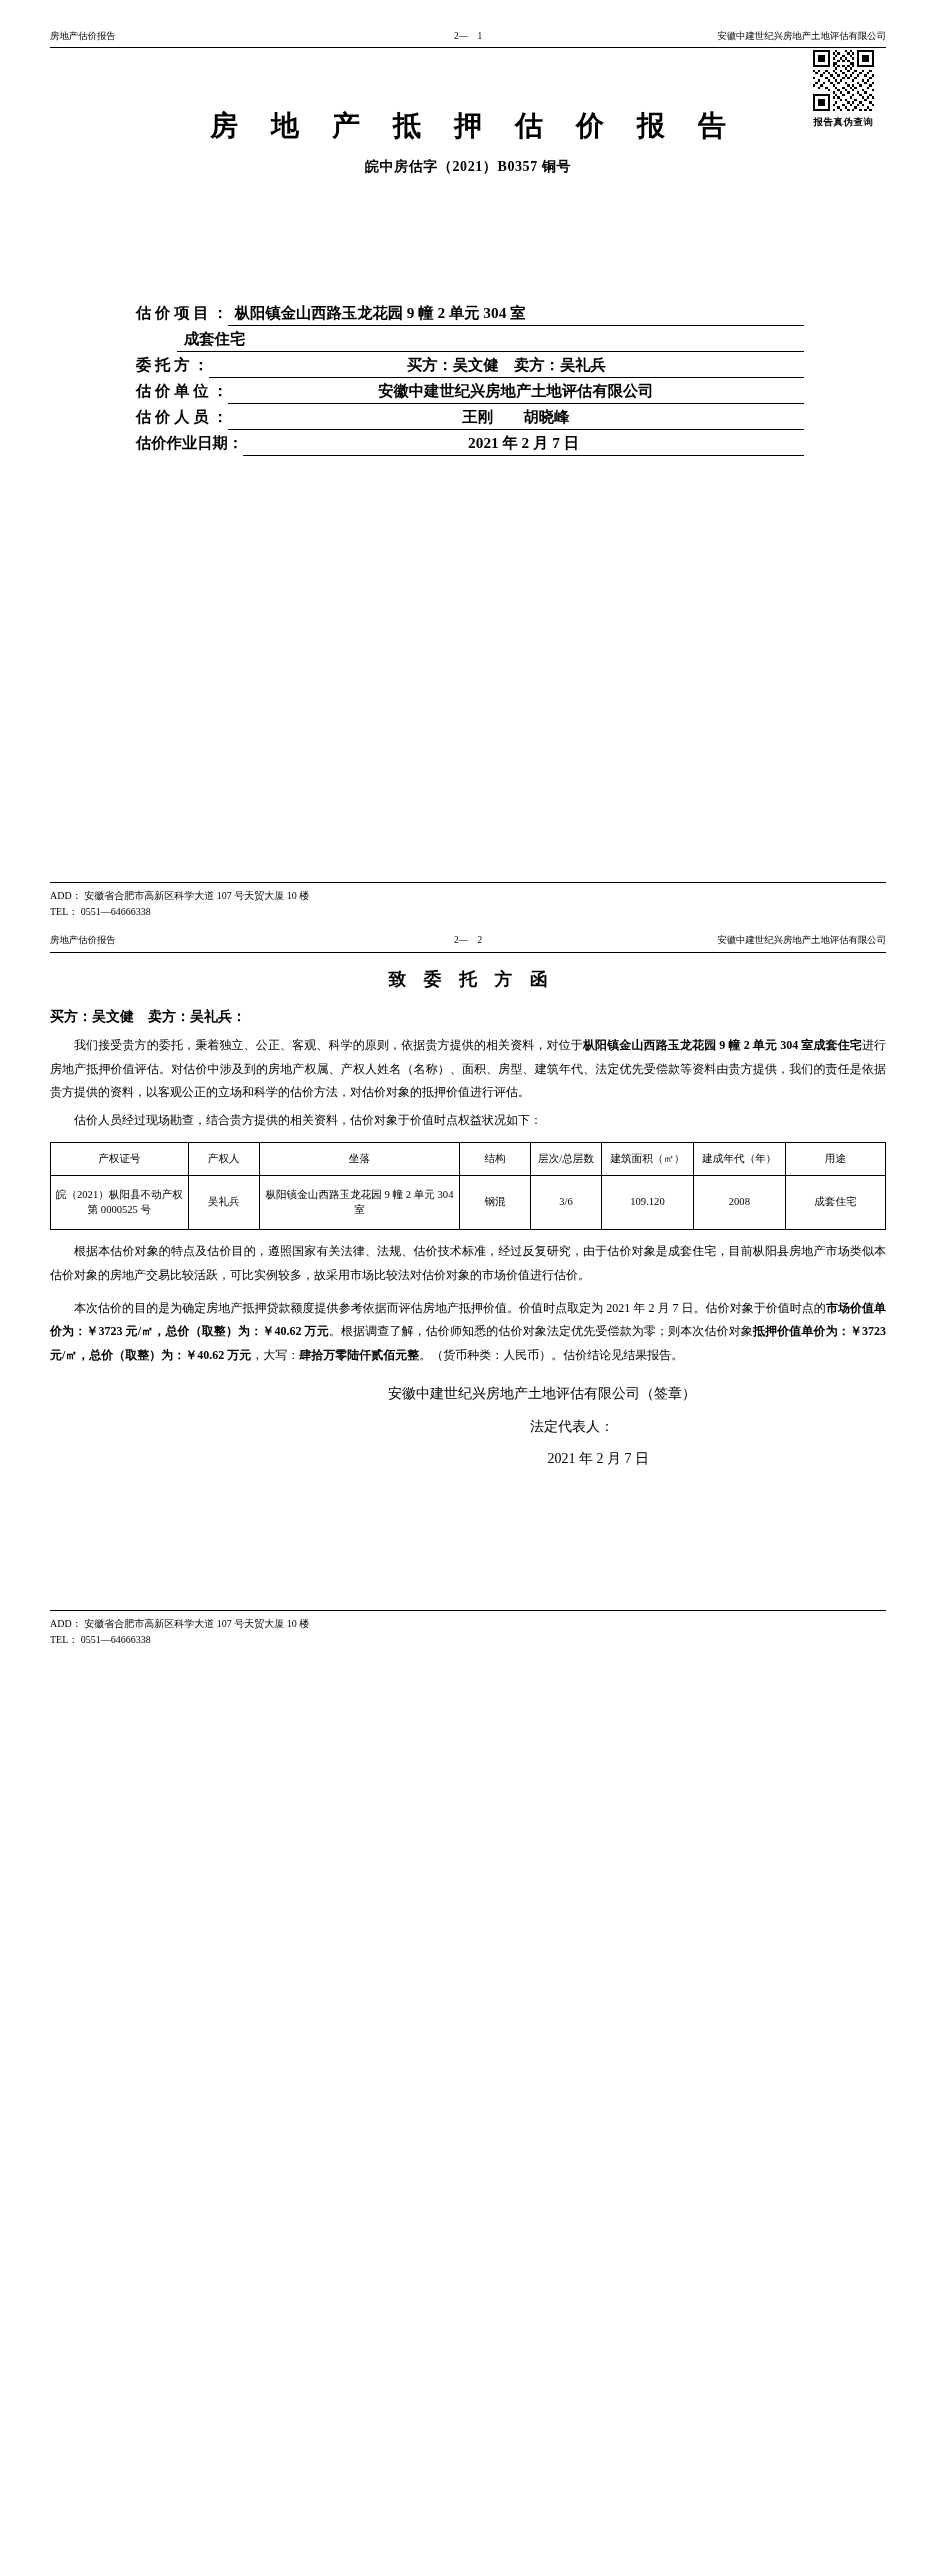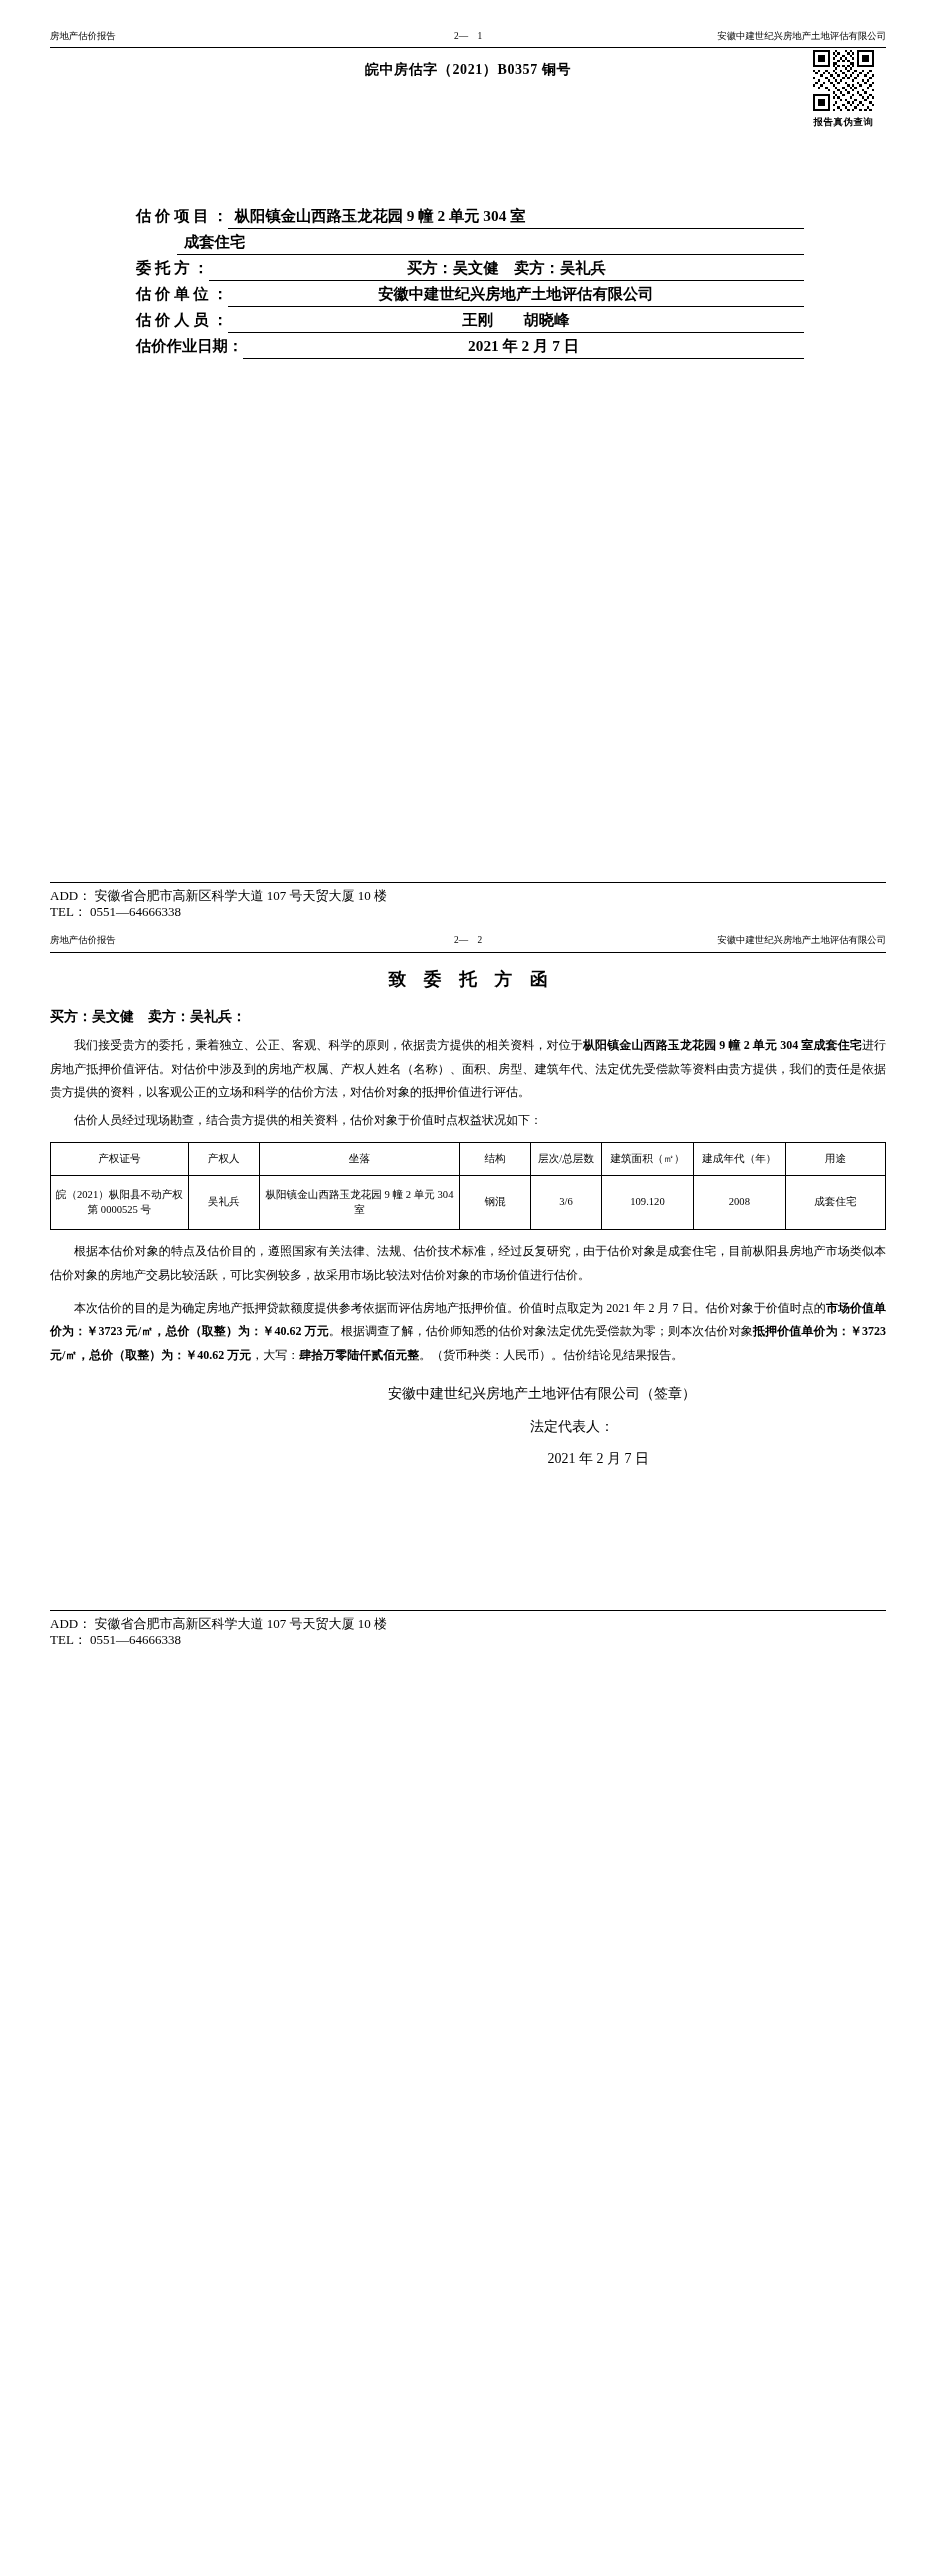--- a/index.html
+++ b/index.html
@@ -29,21 +29,21 @@
   .doc-title { margin-top:59px; text-align:center; font-size:28px; font-weight:bold; letter-spacing:13px; text-indent:13px; white-space:nowrap; }
   .doc-number { margin-top:13px; text-align:center; font-size:14px; font-weight:bold; letter-spacing:0.6px; }
 
   .form-block { margin:125px 0 0 86px; width:668px; font-size:15.3px; font-weight:bold; }
   .form-row { display:flex; align-items:center; min-height:26px; }
   .form-label { white-space:nowrap; padding-bottom:1.2px; }
   .form-value { flex:1; border-bottom:1.2px solid #000; text-align:center; padding:0 3.5px 1.2px; }
   .form-value.align-left { text-align:left; padding-left:7px; }
   .form-indent { width:41px; }
 
-  .pg-footer { position:absolute; left:50px; right:50px; bottom:5.9px; border-top:0.6px solid #000; padding-top:4.7px; font-size:13px; line-height:16px; }
+  .pg-footer { position:absolute; left:50px; right:50px; bottom:5.9px; border-top:0.6px solid #000; padding-top:4.7px; font-size:10px; line-height:16px; }
 
   .fn-title { margin-top:14px; text-align:center; font-size:17.7px; font-weight:bold; }
   .salutation { margin-top:15.3px; font-size:14px; font-weight:bold; line-height:21px; }
   .body-para { margin-top:7px; font-size:12px; line-height:23.6px; text-align:justify; text-indent:2em; }
   .para-tight { margin-top:3.5px; }
   .b { font-weight:bold; }
 
   .v-table { width:100%; margin-top:9.4px; border-collapse:collapse; table-layout:fixed; font-size:10.6px; }
   .v-table th, .v-table td {
     border:0.6px solid #000; font-weight:normal; text-align:center; vertical-align:middle;
@@ -77,20 +77,21 @@
         <rect x="19" y="1" width="5" height="5" fill="#fff"></rect>
         <rect x="20" y="2" width="3" height="3"></rect>
       <rect x="0" y="18" width="7" height="7"></rect>
         <rect x="1" y="19" width="5" height="5" fill="#fff"></rect>
         <rect x="2" y="20" width="3" height="3"></rect>
       <path d="M9 0h1v1H9z M13 0h1v1h-1z M15 0h1v1h-1z M8 1h1v1H8z M10 1h1v1h-1z M14 1h1v1h-1z M16 1h1v1h-1z M9 2h1v1H9z M12 2h1v1h-1z M15 2h1v1h-1z M8 3h1v1H8z M11 3h1v1h-1z M13 3h1v1h-1z M16 3h1v1h-1z M10 4h1v1h-1z M12 4h1v1h-1z M14 4h1v1h-1z M8 5h2v1H8z M15 5h2v1h-2z M8 6h1v1H8z M10 6h1v1h-1z M12 6h1v1h-1z M14 6h1v1h-1z M16 6h1v1h-1z M9 7h1v1H9z M13 7h1v1h-1z M15 7h1v1h-1z M0 8h1v1H0z M2 8h1v1H2z M5 8h1v1H5z M8 8h1v1H8z M11 8h1v1h-1z M14 8h1v1h-1z M17 8h1v1h-1z M20 8h1v1h-1z M23 8h1v1h-1z M1 9h1v1H1z M4 9h1v1H4z M6 9h1v1H6z M9 9h1v1H9z M12 9h1v1h-1z M16 9h1v1h-1z M19 9h1v1h-1z M22 9h1v1h-1z M3 10h1v1H3z M7 10h1v1H7z M10 10h1v1h-1z M13 10h1v1h-1z M15 10h1v1h-1z M18 10h1v1h-1z M21 10h1v1h-1z M24 10h1v1h-1z M0 11h1v1H0z M5 11h1v1H5z M8 11h1v1H8z M12 11h1v1h-1z M14 11h1v1h-1z M17 11h1v1h-1z M23 11h1v1h-1z M2 12h1v1H2z M6 12h1v1H6z M9 12h1v1H9z M11 12h1v1h-1z M16 12h1v1h-1z M20 12h1v1h-1z M22 12h1v1h-1z M1 13h1v1H1z M4 13h1v1H4z M7 13h1v1H7z M10 13h1v1h-1z M13 13h1v1h-1z M18 13h1v1h-1z M21 13h1v1h-1z M24 13h1v1h-1z M0 14h1v1H0z M3 14h1v1H3z M8 14h1v1H8z M14 14h1v1h-1z M16 14h1v1h-1z M19 14h1v1h-1z M23 14h1v1h-1z M2 15h1v1H2z M5 15h1v1H5z M9 15h1v1H9z M12 15h1v1h-1z M15 15h1v1h-1z M17 15h1v1h-1z M22 15h1v1h-1z M6 16h1v1H6z M10 16h1v1h-1z M13 16h1v1h-1z M16 16h1v1h-1z M20 16h1v1h-1z M24 16h1v1h-1z M8 17h1v1H8z M11 17h1v1h-1z M14 17h1v1h-1z M18 17h1v1h-1z M21 17h1v1h-1z M9 18h1v1H9z M12 18h1v1h-1z M16 18h1v1h-1z M19 18h1v1h-1z M23 18h1v1h-1z M8 19h1v1H8z M10 19h1v1h-1z M15 19h1v1h-1z M20 19h1v1h-1z M22 19h1v1h-1z M24 19h1v1h-1z M11 20h1v1h-1z M13 20h1v1h-1z M17 20h1v1h-1z M21 20h1v1h-1z M9 21h1v1H9z M14 21h1v1h-1z M16 21h1v1h-1z M19 21h1v1h-1z M23 21h1v1h-1z M8 22h1v1H8z M12 22h1v1h-1z M15 22h1v1h-1z M18 22h1v1h-1z M20 22h1v1h-1z M24 22h1v1h-1z M10 23h1v1h-1z M13 23h1v1h-1z M17 23h1v1h-1z M22 23h1v1h-1z M8 24h1v1H8z M11 24h1v1h-1z M14 24h1v1h-1z M16 24h1v1h-1z M19 24h1v1h-1z M21 24h1v1h-1z M23 24h1v1h-1z"></path>
     </svg>
     <div class="qr-caption">报告真伪查询</div>
   </div>
 
+  <div class="doc-title">房 地 产 抵 押 估 价 报 告</div>
   <div class="doc-number">皖中房估字（2021）B0357 铜号</div>
 
   <div class="form-block">
     <div class="form-row">
       <span class="form-label">估 价 项 目 ：</span>
       <span class="form-value align-left">枞阳镇金山西路玉龙花园 9 幢 2 单元 304 室</span>
     </div>
     <div class="form-row">
       <span class="form-indent"></span>
       <span class="form-value align-left">成套住宅</span>

